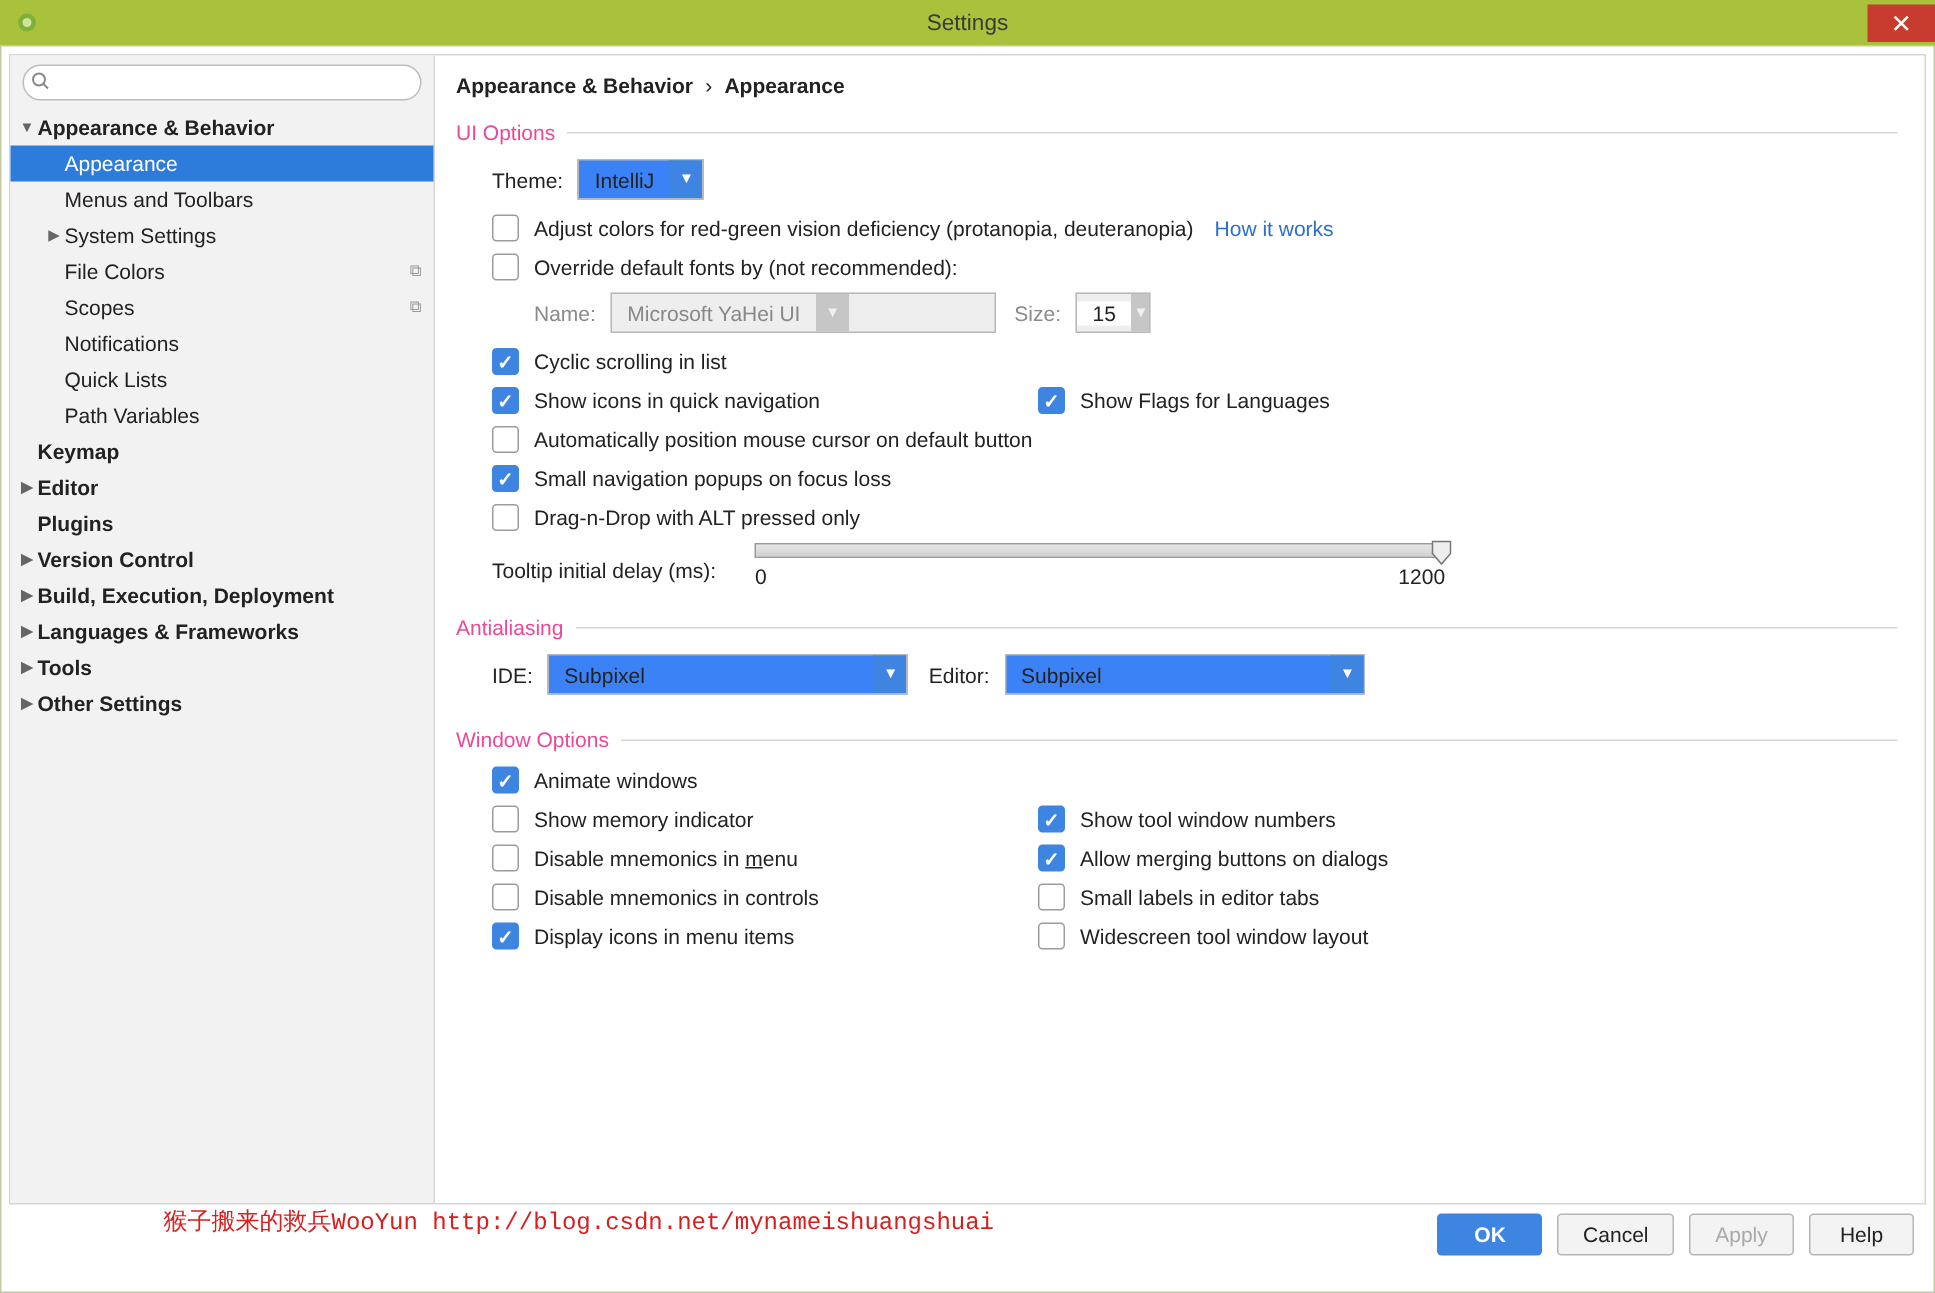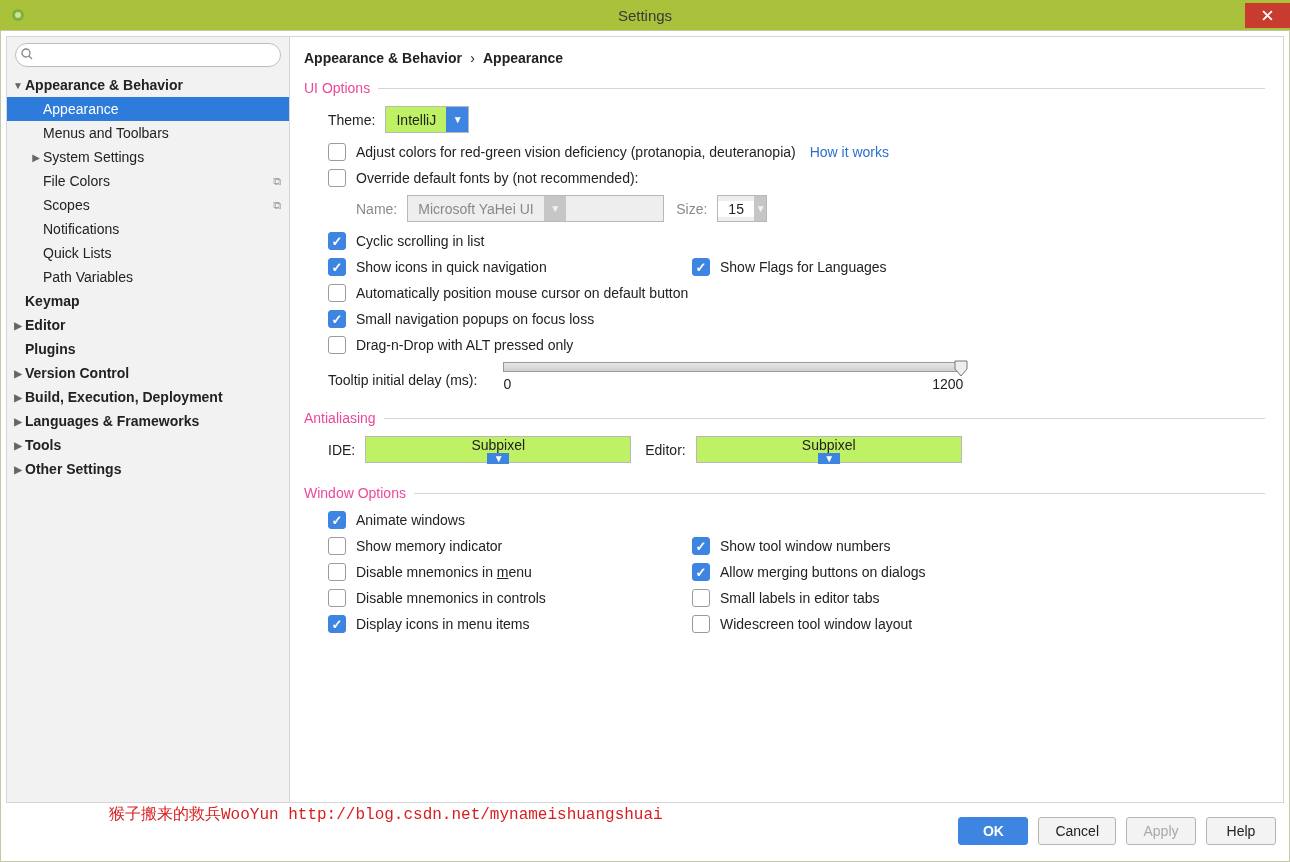--- a/index.html
+++ b/index.html
@@ -36,27 +36,27 @@
 .breadcrumb { font-weight: 600; font-size: 15px; margin-bottom: 14px; }
 .breadcrumb .sep { font-weight: normal; margin: 0 4px; }
 
 .section-title { font-size: 14px; color: #ec4899; display: flex; align-items: center; margin-bottom: 10px; }
 .section-title .line { flex: 1; height: 1px; background: #d6d6d6; margin-left: 8px; }
 
 .row { display: flex; align-items: center; margin-bottom: 10px; padding-left: 24px; }
 .row.tight { margin-bottom: 8px; }
 .lbl { margin-right: 10px; }
 
-.dropdown { display: inline-flex; align-items: center; border: 1px solid #b8b8b8; height: 27px; background: #bef264; }
+.dropdown { display: inline-flex; align-items: center; border: 1px solid #b8b8b8; height: 27px; background: #3b82f6; }
 .dropdown .dd-text { padding: 0 10px; }
 .dropdown .dd-btn { width: 22px; height: 100%; background: #3d85e0; color: #fff; display: flex; align-items: center; justify-content: center; font-size: 10px; border-left: 1px solid #3d85e0; }
 .dropdown.disabled { background: #eeeeee; }
 .dropdown.disabled .dd-text { color: #888; }
 .dropdown.disabled .dd-btn { background: #c6c6c6; border-left-color: #c6c6c6; color: #f0f0f0; }
-.dropdown.wide { width: 266px; flex-direction: column; }
+.dropdown.wide { width: 240px; }
 .dropdown.wide .dd-text { flex: 1; }
 .dropdown.font { width: 257px; }
 .dropdown.size { width: 50px; }
 
 .cb { width: 18px; height: 18px; border: 1px solid #9b9b9b; border-radius: 3px; background: #fff; margin-right: 10px; display: inline-flex; align-items: center; justify-content: center; flex-shrink: 0; }
 .cb.checked { background: #3d85e0; border-color: #3d85e0; }
 .cb.checked::after { content: "✓"; color: #fff; font-size: 13px; font-weight: bold; line-height: 1; }
 .cb-label { cursor: pointer; }
 
 .link { color: #2c6fcf; cursor: pointer; margin-left: 14px; }
@@ -70,21 +70,21 @@
 
 .slider-row { display: flex; align-items: flex-start; padding-left: 24px; margin-top: 4px; margin-bottom: 18px; }
 .slider-row .sl-label { padding-top: 10px; margin-right: 26px; }
 .slider-wrap { flex: 0 0 460px; position: relative; }
 .slider-track { height: 10px; border: 1px solid #999; background: linear-gradient(#e6e6e6,#d0d0d0); position: relative; }
 .slider-thumb { position: absolute; right: -6px; top: -3px; }
 .slider-thumb svg { display: block; }
 .slider-scale { display: flex; justify-content: space-between; font-size: 13px; margin-top: 4px; }
 
 
-.footer { position: absolute; left: 5px; right: 5px; bottom: 8px; height: 44px; display: flex; align-items: center; justify-content: flex-end; gap: 10px; padding-right: 8px; }
+.footer { position: absolute; left: 5px; right: 5px; bottom: 8px; height: 44px; display: flex; align-items: flex-start; justify-content: flex-end; gap: 10px; padding-right: 8px; }
 .btn { height: 28px; min-width: 70px; padding: 0 16px; border: 1px solid #b5b5b5; background: #f3f3f3; border-radius: 3px; cursor: pointer; display: inline-flex; align-items: center; justify-content: center; color: #222; }
 .btn.primary { background: #3d85e0; border-color: #3d85e0; color: #fff; font-weight: 600; }
 .btn.disabled { color: #a9a9a9; cursor: default; }
 
 
 .watermark { position: absolute; left: 108px; bottom: 36px; color: #d81e1e; font-family: "SimSun","Courier New",monospace; font-size: 16px; letter-spacing: 0; }
 
 u { text-decoration: underline; }
 </style>
 </head>

